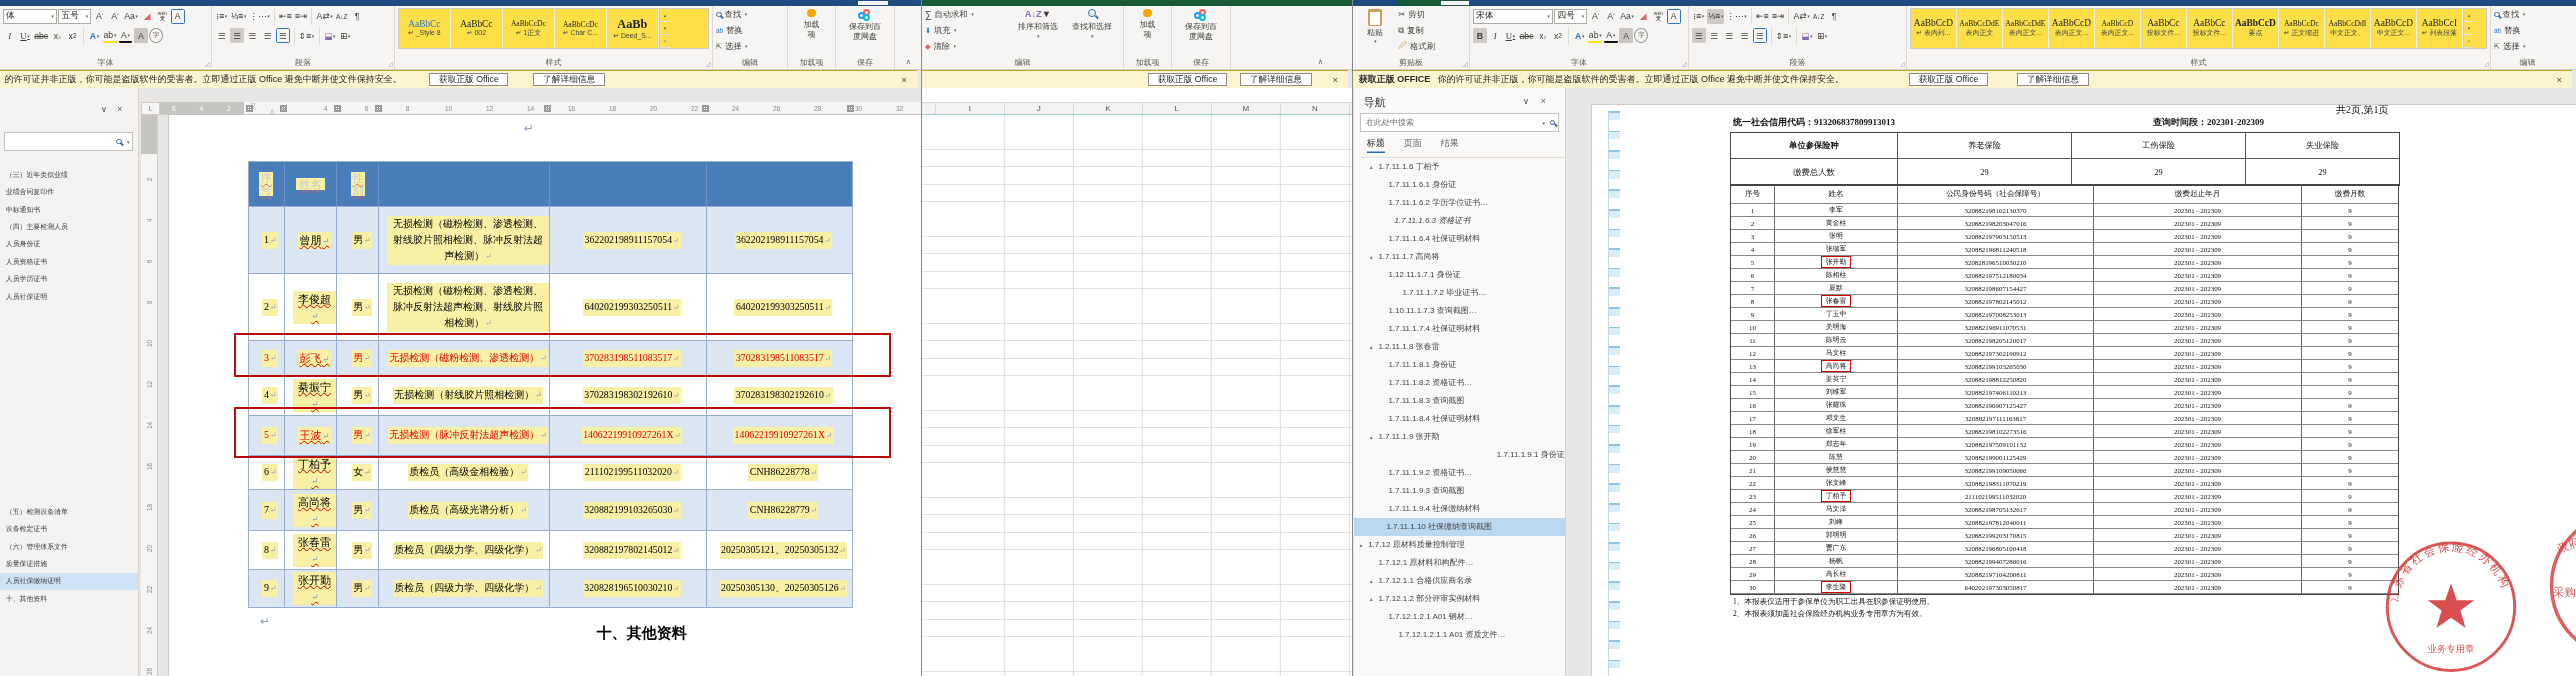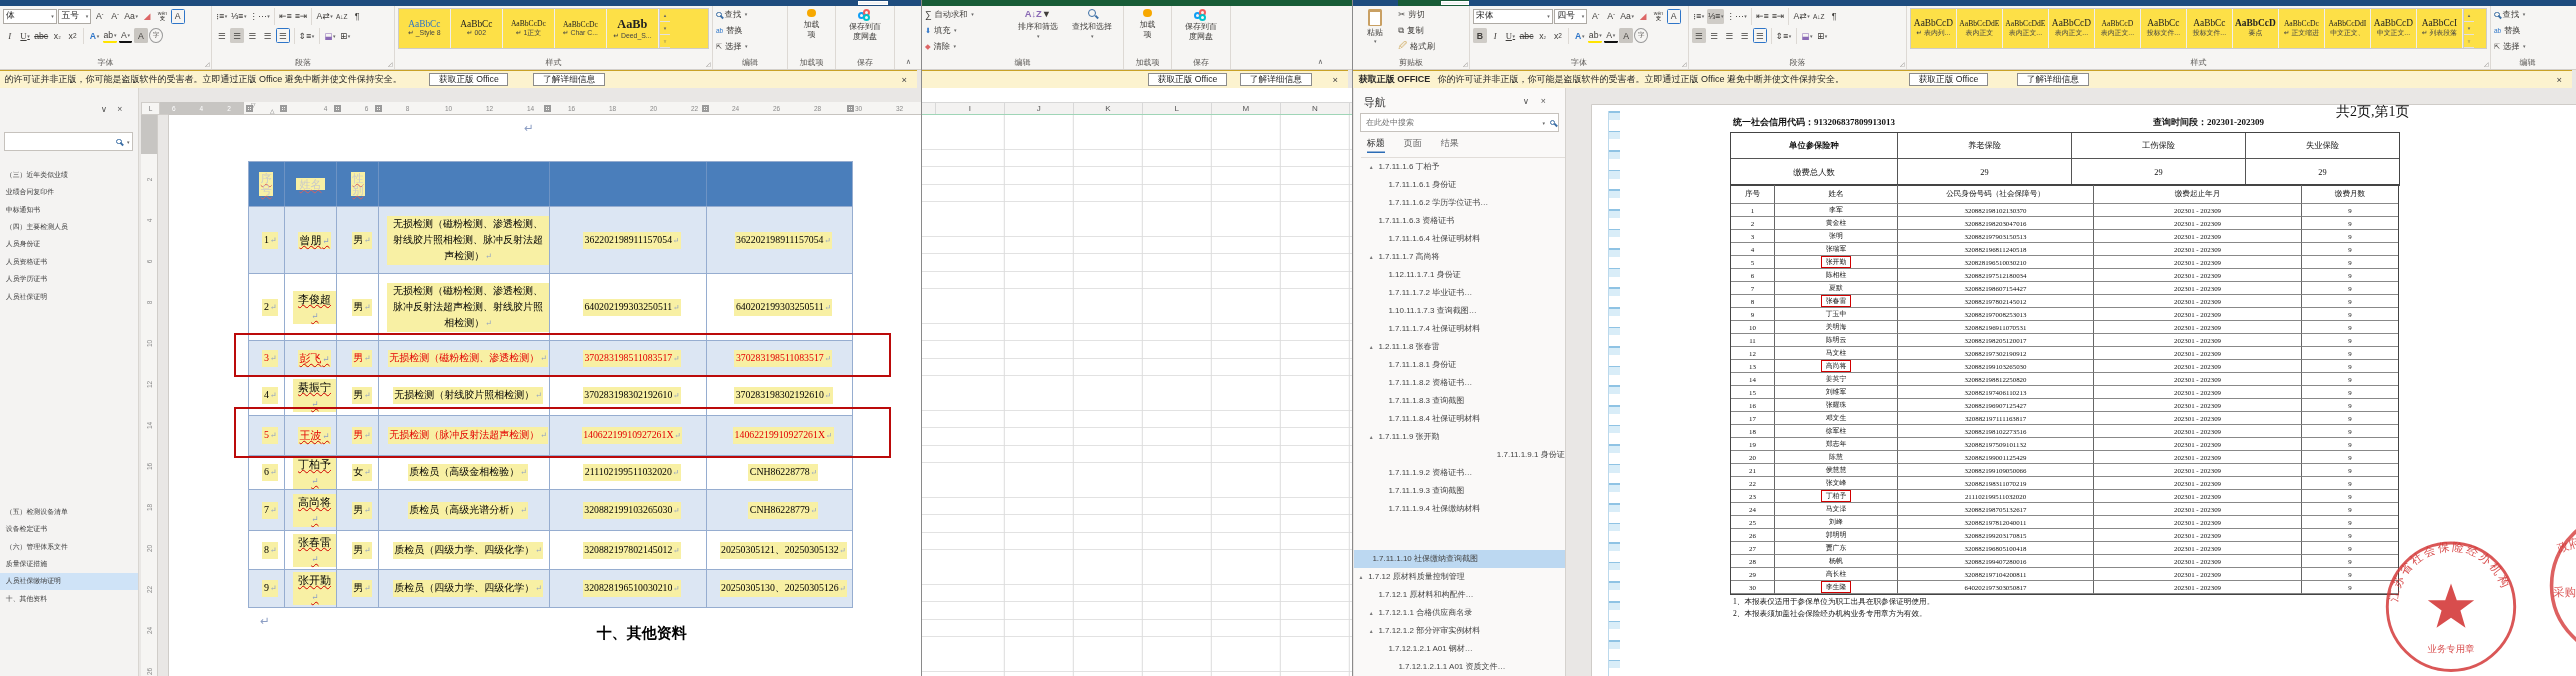--- a/index.html
+++ b/index.html
@@ -908,33 +908,33 @@
 
       <div class="titem" style="padding-left: 16px;">
           <span class="arr">▴</span><span>1.7.11.1.6 丁柏予</span>
         </div>
           <div class="titem" style="padding-left: 26px;">
           <span class="arr"></span><span>1.7.11.1.6.1 身份证</span>
         </div>
           <div class="titem" style="padding-left: 26px;">
           <span class="arr"></span><span>1.7.11.1.6.2 学历学位证书…</span>
         </div>
-          <div class="titem" style="padding-left: 16px;">
+          <div class="titem" style="padding-left: 32px; font-style: italic;">
           <span class="arr"></span><span>1.7.11.1.6.3 资格证书</span>
         </div>
           <div class="titem" style="padding-left: 26px;">
           <span class="arr"></span><span>1.7.11.1.6.4 社保证明材料</span>
         </div>
           <div class="titem" style="padding-left: 16px;">
           <span class="arr">▴</span><span>1.7.11.1.7 高尚将</span>
         </div>
           <div class="titem" style="padding-left: 26px;">
           <span class="arr"></span><span>1.12.11.1.7.1 身份证</span>
         </div>
-          <div class="titem" style="padding-left: 26px;">
+          <div class="titem" style="padding-left: 40px;">
           <span class="arr"></span><span>1.7.11.1.7.2 毕业证书…</span>
         </div>
           <div class="titem" style="padding-left: 26px;">
           <span class="arr"></span><span>1.10.11.1.7.3 查询截图…</span>
         </div>
           <div class="titem" style="padding-left: 26px;">
           <span class="arr"></span><span>1.7.11.1.7.4 社保证明材料</span>
         </div>
           <div class="titem" style="padding-left: 16px;">
           <span class="arr">▴</span><span>1.2.11.1.8 张春雷</span>
@@ -959,21 +959,21 @@
         </div>
           <div class="titem" style="padding-left: 26px;">
           <span class="arr"></span><span>1.7.11.1.9.2 资格证书…</span>
         </div>
           <div class="titem" style="padding-left: 26px;">
           <span class="arr"></span><span>1.7.11.1.9.3 查询截图</span>
         </div>
           <div class="titem" style="padding-left: 26px;">
           <span class="arr"></span><span>1.7.11.1.9.4 社保缴纳材料</span>
         </div>
-          <div class="titem sel" style="padding-left: 10px; margin-top: 32px;">
+          <div class="titem sel" style="padding-left: 24px;">
           <span class="arr"></span><span>1.7.11.1.10 社保缴纳查询截图</span>
         </div>
           <div class="titem" style="padding-left: 5.8px;">
           <span class="arr">▴</span><span>1.7.12 原材料质量控制管理</span>
         </div>
           <div class="titem" style="padding-left: 16px;">
           <span class="arr"></span><span>1.7.12.1 原材料和构配件…</span>
         </div>
           <div class="titem" style="padding-left: 16px;">
           <span class="arr">▴</span><span>1.7.12.1.1 合格供应商名录</span>
@@ -1025,21 +1025,21 @@
     <div class="canvas3 sdoc">
       <div class="page3"></div>
       <div class="attachcol"></div>
 
       <div class="sline" style="left:167px;top:27.6px;font-weight:bold;">
         <span>统一社会信用代码：</span><span>913206837809913013</span>
       </div>
       <div class="sline" style="left:587px;top:27.6px;font-weight:bold;">
         <span>查询时间段：</span><span>202301-202309</span>
       </div>
-      <div class="sline" style="left:770px;top:14.5px;font-size:14px;">共2页,第1页</div>
+      <div class="sline" style="left:770px;top:14.5px;font-size:10px;">共2页,第1页</div>
 
       <div class="instable" style="left:164px;top:44px;">
         <div class="insrow">
           <div class="ic w1" style="font-weight:bold;">单位参保险种</div>
           <div class="ic w2">养老保险</div>
           <div class="ic w3">工伤保险</div>
           <div class="ic w4" style="border-right:none;">失业保险</div>
         </div>
         <div class="insrow">
           <div class="ic w1" style="border-bottom:none;">缴费总人数</div>

